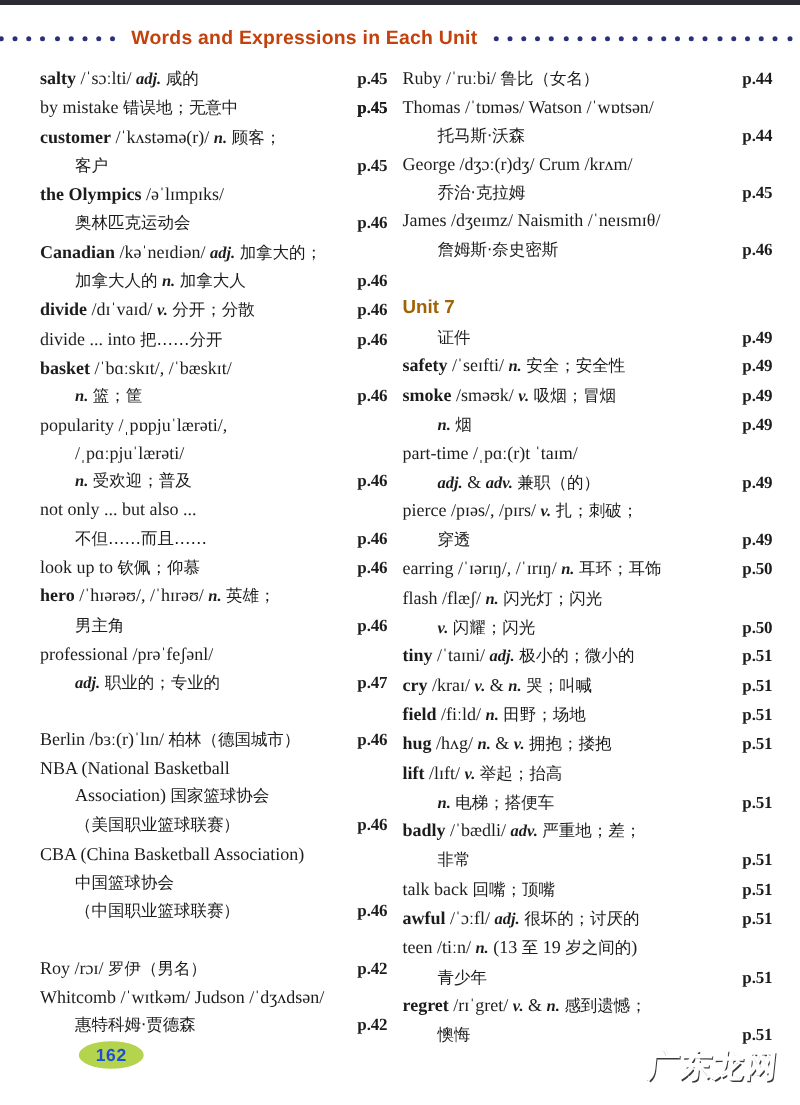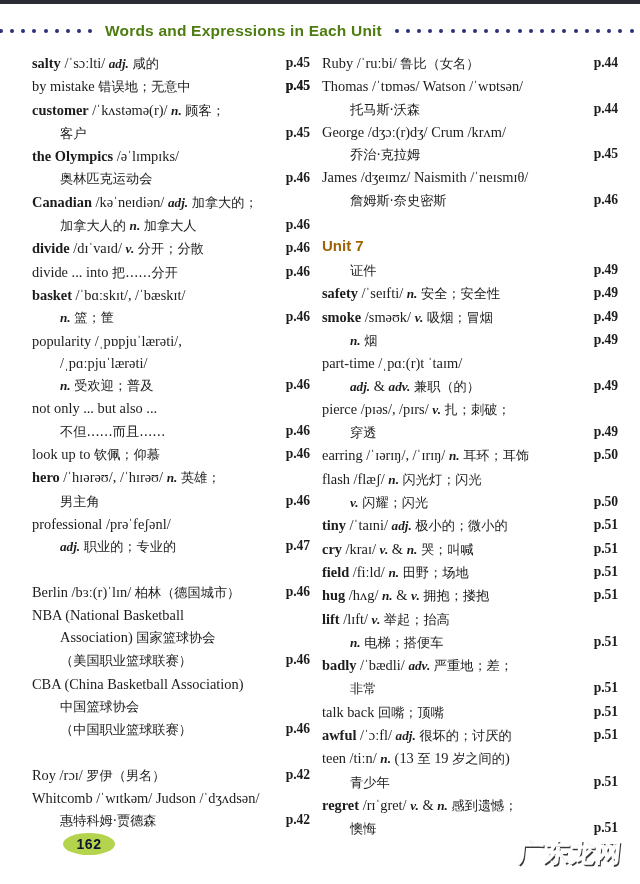--- a/index.html
+++ b/index.html
@@ -49,21 +49,21 @@
     background: #2c2f7a;
     margin: 0 3.6px;
     flex: 0 0 auto;
   }
   .header-title {
     flex: 0 0 auto;
     font-family: "Liberation Sans", sans-serif;
     font-weight: bold;
     font-size: 15.5px;
     letter-spacing: 0.2px;
-    color: #4d7c0f;
+    color: #c2410c;
     padding: 0 9px;
     white-space: nowrap;
   }
   
   .columns {
     position: absolute;
     top: 52px;
     left: 0;
     width: 640px;
   }
@@ -112,21 +112,21 @@
 
   
   .page-badge {
     position: absolute;
     left: 63px;
     top: 833px;
     width: 52px;
     height: 22px;
     border-radius: 50%;
     background: #b4d44e;
-    color: #0f172a;
+    color: #1d4ed8;
     font-family: "Liberation Sans", sans-serif;
     font-weight: bold;
     font-size: 14px;
     display: flex;
     align-items: center;
     justify-content: center;
     letter-spacing: 0.5px;
   }
   
   .watermark {

